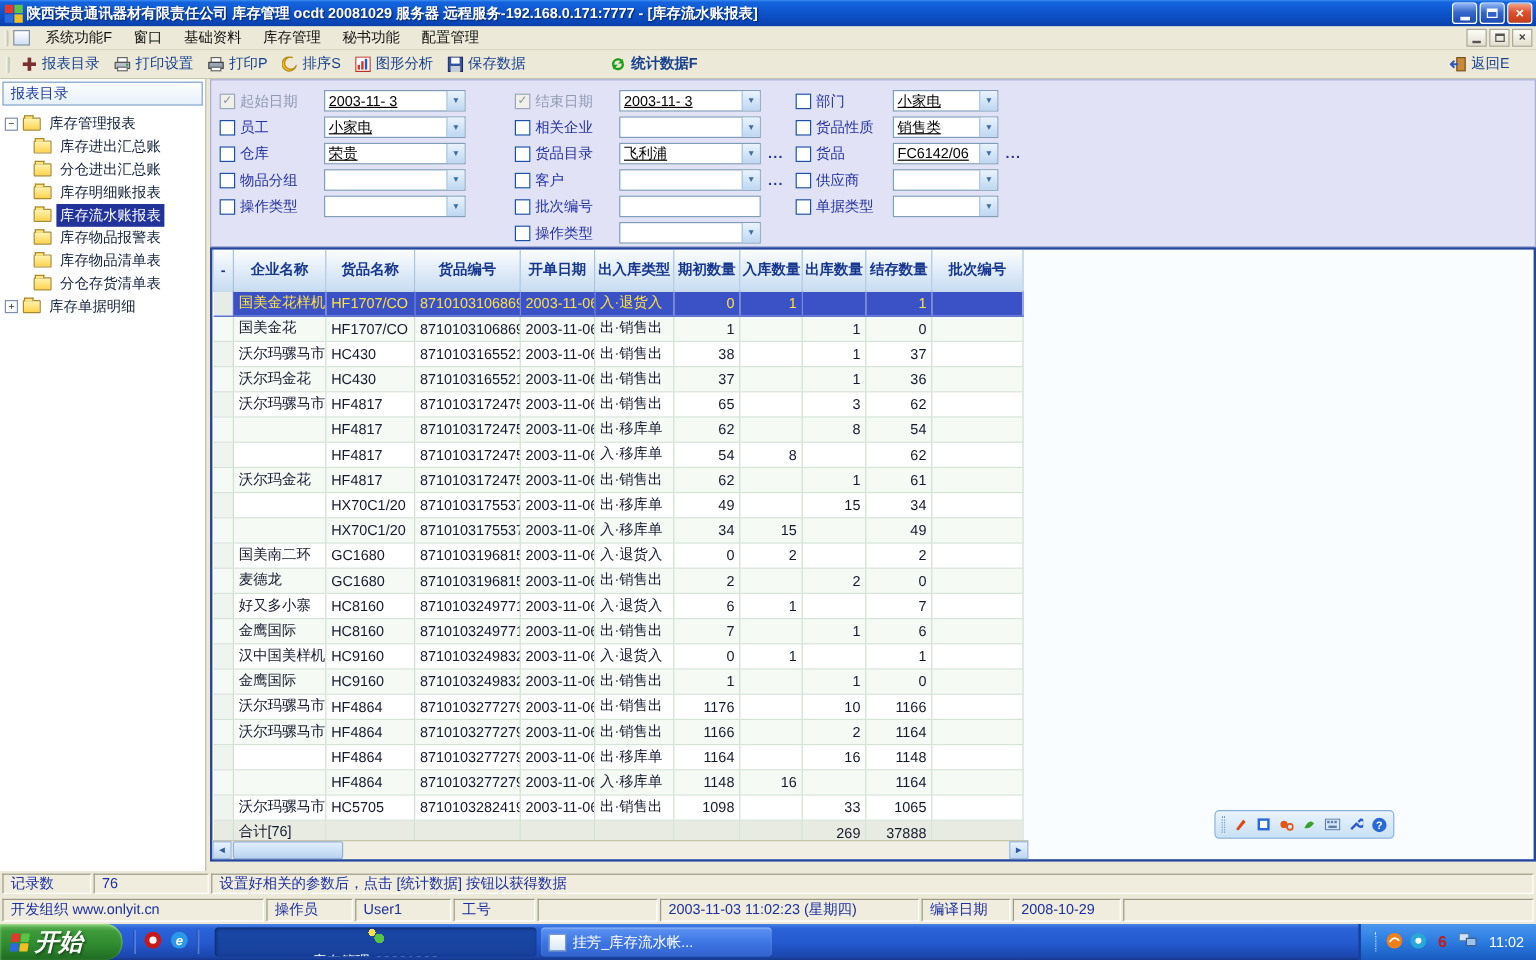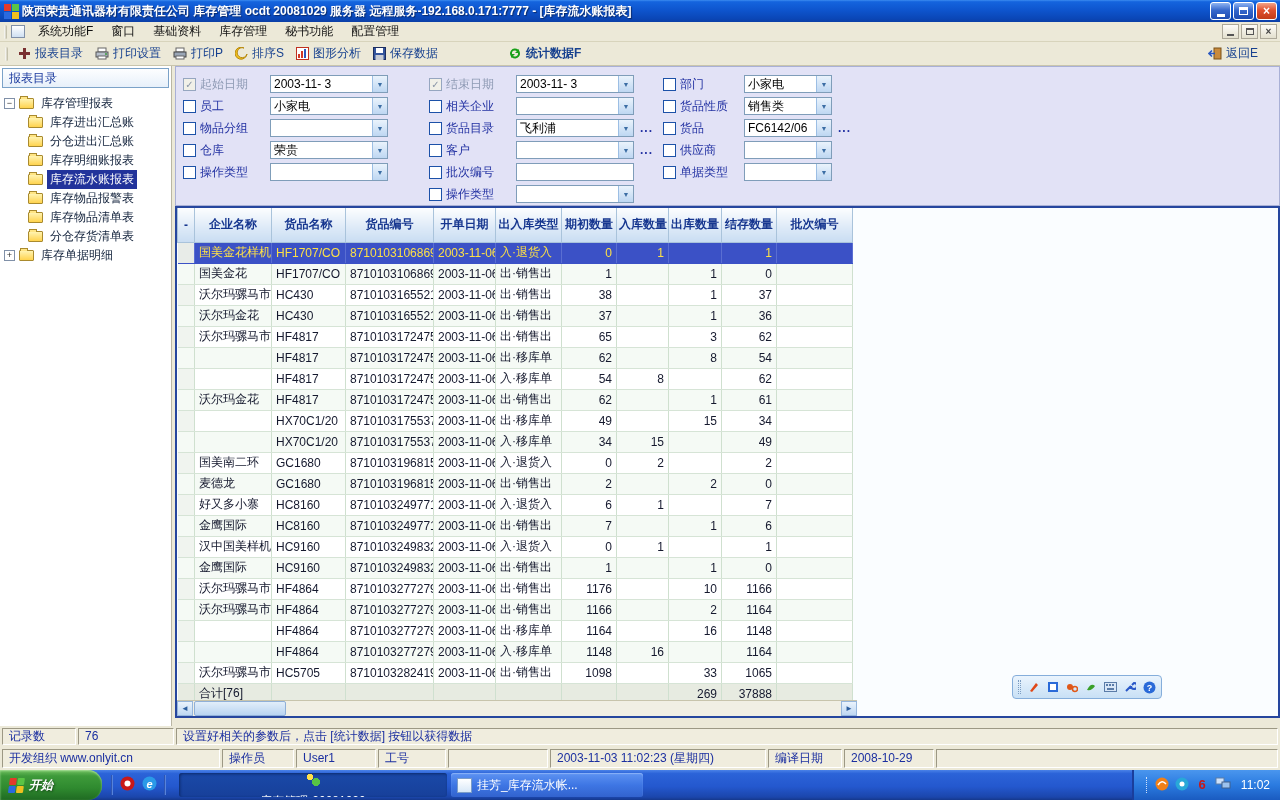--- a/index.html
+++ b/index.html
@@ -66,21 +66,21 @@
   .frow{display:flex;align-items:center;height:22px;}
   .cb{width:13px;height:13px;border:1px solid #1C51A8;background:#fff;font-size:10px;line-height:11px;text-align:center;
     color:#8A96A8;flex:none;}
   .cb.disabled{background:#F1F0E8;border-color:#96A6C0;}
   .flabel{margin-left:4px;color:#2231A2;white-space:nowrap;overflow:hidden;}
   .flabel.dim{color:#8E9AB4;}
   .fcol1 .flabel{width:70px;}.fcol2 .flabel{width:70px;}.fcol3 .flabel{width:64px;}
   .combo,.tbox{height:18px;background:#fff;border:1px solid #7F9DB9;display:flex;align-items:center;flex:none;}
   .fcol1 .combo,.fcol1 .tbox,.fcol2 .combo,.fcol2 .tbox{width:118px;}
   .fcol3 .combo,.fcol3 .tbox{width:88px;}
-  .cval{flex:1;padding-left:3px;color:#000;white-space:nowrap;overflow:hidden;}
+  .cval{flex:1;padding-left:3px;color:#000;white-space:nowrap;overflow:hidden;text-decoration:underline;}
   .carrow{width:15px;align-self:stretch;background:linear-gradient(180deg,#EAF3FC,#BED7F2);border-left:1px solid #9CBEE4;
     color:#3C6EA5;font-size:7px;display:flex;align-items:center;justify-content:center;flex:none;}
   .dots{margin-left:6px;color:#2231A2;font-weight:bold;letter-spacing:1px;}
 
   
   .grid-area{position:absolute;top:140px;left:0;right:0;height:512px;border:2px solid #26469E;background:#FAFDFF;overflow:hidden;}
   table.grid{border-collapse:collapse;table-layout:fixed;width:675px;}
   .grid th{height:34px;background:linear-gradient(180deg,#FCFDFE,#DCE9F7 60%,#C9DDF2);color:#16368F;font-weight:bold;
     border:1px solid #A9C3DB;border-top:none;font-size:12px;text-align:center;padding:0 2px;overflow:hidden;white-space:nowrap;}
   .grid th.ind{width:17px;}
@@ -113,21 +113,21 @@
   .scell{height:17px;line-height:15px;border:1px solid;border-color:#9C9884 #FFFFFF #FFFFFF #9C9884;background:#F0EDDE;
     color:#1B2FA0;padding:0 6px;white-space:nowrap;overflow:hidden;}
   .status2 .scell{height:19px;line-height:17px;}
   .sc-flex{flex:1;}
 
   
   .taskbar{position:absolute;top:770px;left:0;right:0;height:30px;
     background:linear-gradient(180deg,#4A82E8 0%,#2B63D8 12%,#2458CE 55%,#1B46AC 90%,#15388C 100%);display:flex;align-items:center;}
   .startbtn{width:102px;height:30px;border-radius:0 14px 14px 0;display:flex;align-items:center;padding-left:8px;gap:5px;
     background:linear-gradient(180deg,#6FBF5F 0%,#3E9A3A 20%,#2F8A2F 60%,#1F6A22 100%);box-shadow:inset 0 1px 2px #A8E098;
-    color:#fff;font-weight:bold;font-style:italic;font-size:12px;text-shadow:1px 1px 2px #1A4A1A;}
+    color:#fff;font-weight:bold;font-style:italic;font-size:20px;text-shadow:1px 1px 2px #1A4A1A;}
   .winlogo{width:16px;height:16px;display:inline-flex;flex-wrap:wrap;transform:skewX(-8deg);}
   .winlogo i{width:7px;height:7px;margin:0.5px;display:block;border-radius:1px;}
   .ql{display:flex;align-items:center;gap:7px;padding:0 9px;}
   .qdiv{width:2px;height:20px;background:linear-gradient(90deg,#1A3E9C,#6B9AF0);}
   .task-buttons{display:flex;gap:4px;margin-left:4px;}
   .taskbtn{width:268px;height:24px;border-radius:3px;display:flex;align-items:center;gap:5px;padding:0 6px;color:#fff;
     background:linear-gradient(180deg,#5E93F2,#3E76E4 50%,#3263CE);box-shadow:inset 0 1px 1px #8AB2F8;white-space:nowrap;overflow:hidden;}
   .taskbtn.active{background:linear-gradient(180deg,#1A49A8,#17409A);box-shadow:inset 1px 1px 3px #0C2A6A;flex-direction:column;}
   .taskbtn:nth-child(2){width:192px;}
   .tb-ico{width:15px;height:15px;flex:none;display:inline-block;}
@@ -314,31 +314,31 @@
               <div class="frow">
                 <span class="cb"></span>
                 <span class="flabel">员工</span>
                 <div class="combo">
                   <span class="cval">小家电</span>
                   <span class="carrow">▼</span>
                 </div>
               </div>
               <div class="frow">
                 <span class="cb"></span>
+                <span class="flabel">仓库</span>
+                <div class="combo">
+                  <span class="cval">荣贵</span>
+                  <span class="carrow">▼</span>
+                </div>
+              </div>
+              <div class="frow">
+                <span class="cb"></span>
                 <span class="flabel">物品分组</span>
                 <div class="combo">
                   <span class="cval"></span>
-                  <span class="carrow">▼</span>
-                </div>
-              </div>
-              <div class="frow">
-                <span class="cb"></span>
-                <span class="flabel">仓库</span>
-                <div class="combo">
-                  <span class="cval">荣贵</span>
                   <span class="carrow">▼</span>
                 </div>
               </div>
               <div class="frow">
                 <span class="cb"></span>
                 <span class="flabel">操作类型</span>
                 <div class="combo">
                   <span class="cval"></span>
                   <span class="carrow">▼</span>
                 </div>

